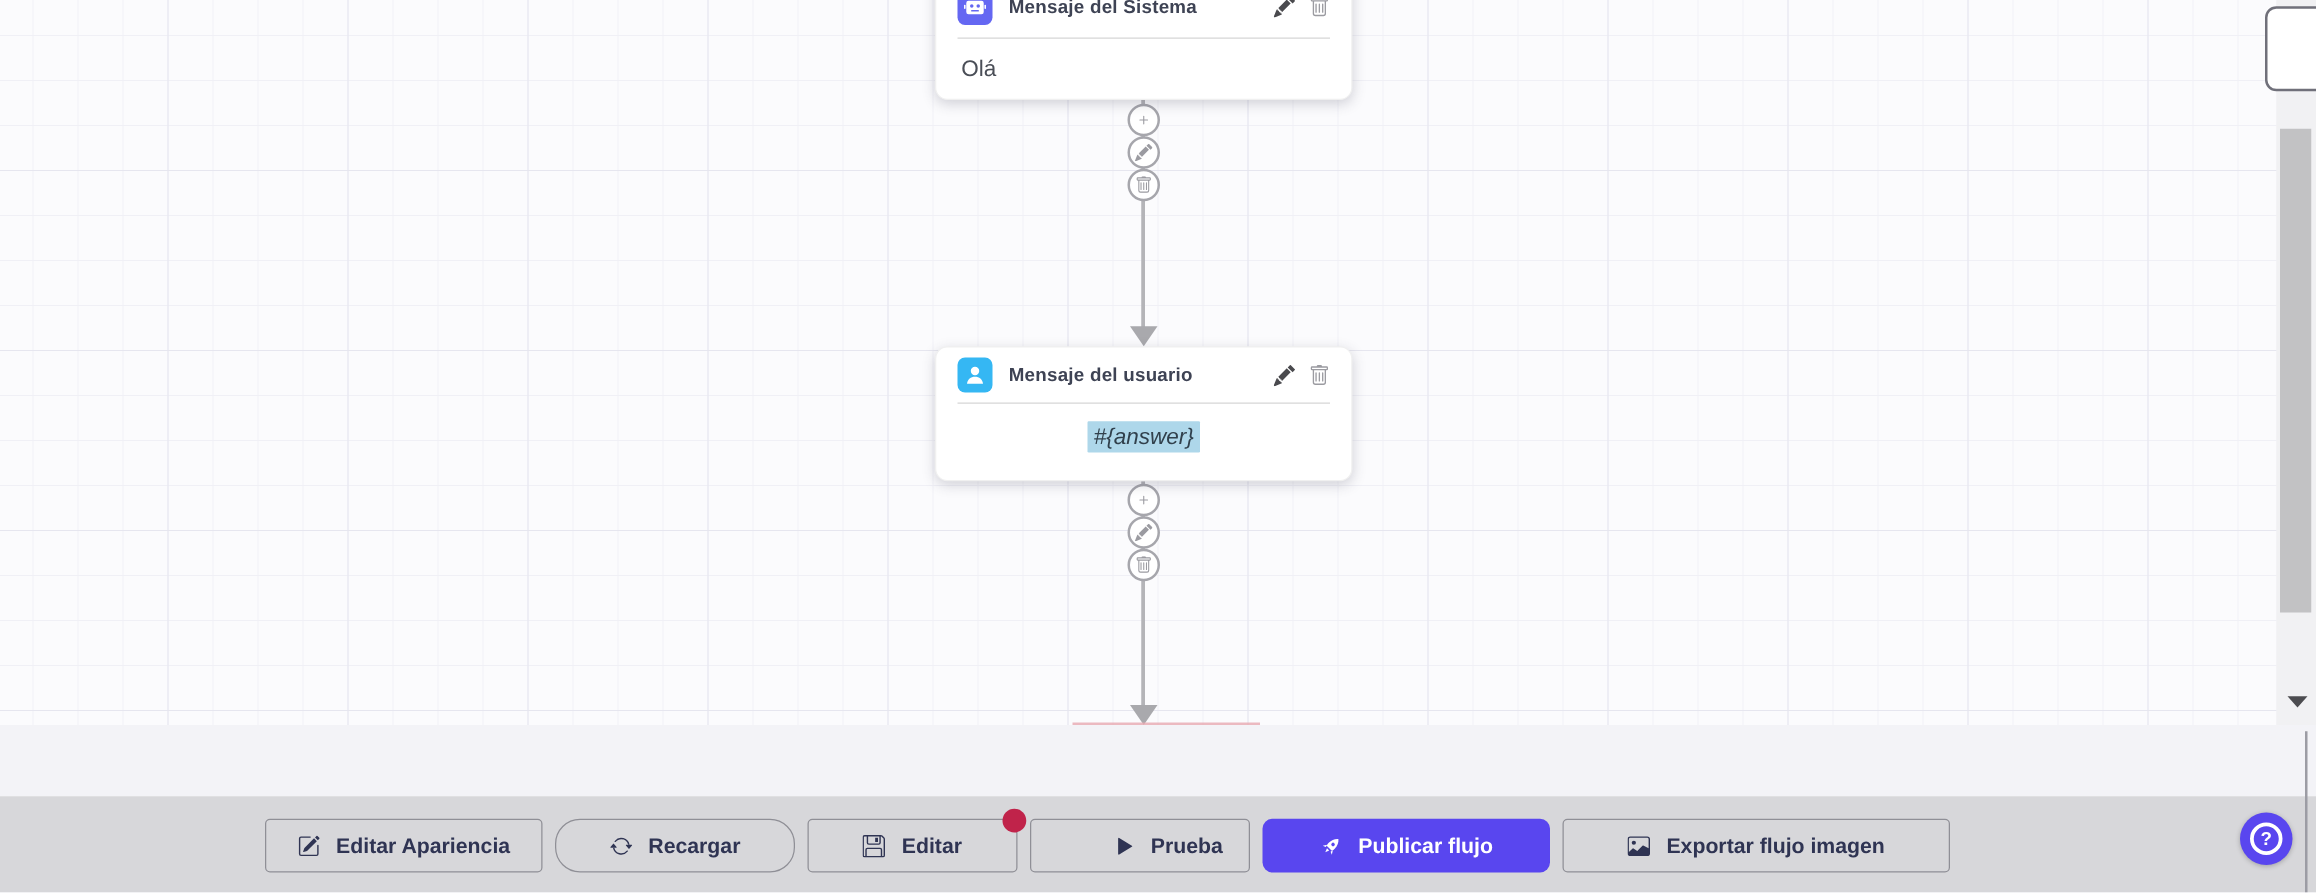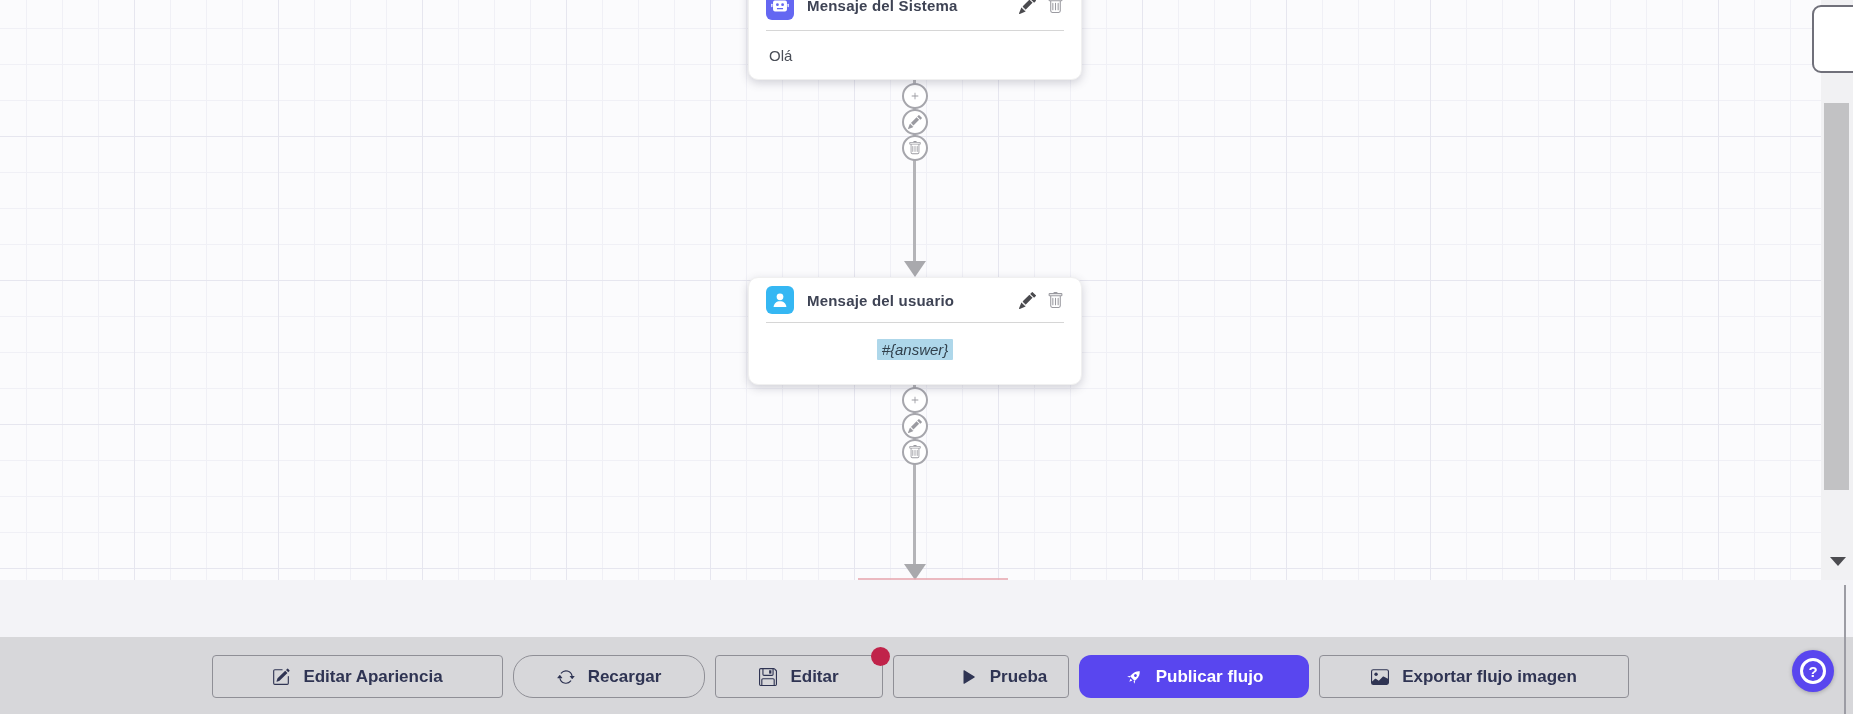--- a/index.html
+++ b/index.html
@@ -34,21 +34,21 @@
   .node-icon {
     width:28px; height:28px; border-radius:6px; flex:0 0 28px;
     display:flex; align-items:center; justify-content:center;
   }
   .node-icon svg { width:18px; height:18px; }
   .node-title { flex:1; font-size:15px; font-weight:bold; color:#3e4354; letter-spacing:.2px; }
   .node-actions { display:flex; align-items:center; gap:11px; }
   .node-actions .act { width:17px; height:17px; cursor:pointer; display:inline-flex; }
   .act-edit { color:#4a4a4e; }
   .act-del  { color:#9b9ba1; }
-  .node-content { display:flex; align-items:center; font-size:15px; color:#4a4e57; }
+  .node-content { display:flex; align-items:center; font-size:18px; color:#4a4e57; }
   .node-content.left   { justify-content:flex-start; padding-left:20px; }
   .node-content.center { justify-content:center; }
   .hl {
     font-style:italic; background:#aed7ea; color:#31404c;
     padding:2px 5px; border-radius:1px;
   }
 
   
   .conn-line { position:absolute; width:3px; background:#b4b4b8; z-index:1; }
   .conn-arrow {
@@ -220,21 +220,21 @@
   </div>
   <div id="minimap-box"></div>
 </div>
 
 <div id="strip"></div>
 <div id="edge-line"></div>
 
 <div id="toolbar">
   <div id="btn-row">
 
-    <button class="tb-btn" style="width:291px;">
+    <button class="tb-btn" style="width:222px;">
       <span style="display:inline-flex;">
         <svg viewBox="0 0 16 16" fill="currentColor">
             <path d="M15.502 1.94a.5.5 0 0 1 0 .706L14.459 3.69l-2-2L13.502.646a.5.5 0 0 1 .707 0l1.293 1.293zm-1.75 2.456-2-2L4.939 9.21a.5.5 0 0 0-.121.196l-.805 2.414a.25.25 0 0 0 .316.316l2.414-.805a.5.5 0 0 0 .196-.12l6.813-6.814z"></path>
             <path d="M1 13.5A1.5 1.5 0 0 0 2.5 15h11a1.5 1.5 0 0 0 1.5-1.5v-6a.5.5 0 0 0-1 0v6a.5.5 0 0 1-.5.5h-11a.5.5 0 0 1-.5-.5v-11a.5.5 0 0 1 .5-.5H9a.5.5 0 0 0 0-1H2.5A1.5 1.5 0 0 0 1 2.5v11z"></path>
           </svg>
       </span>
       <span>Editar Apariencia</span>
     </button>
 
     <button class="tb-btn" style="width:192px;border-radius:20px;">
@@ -260,21 +260,21 @@
 
     <button class="tb-btn" style="width:176px;padding-left:44px;">
       <span style="display:inline-flex;">
         <svg viewBox="0 0 16 16" fill="currentColor">
             <path d="M4 2.5v11a.5.5 0 0 0 .757.429l9-5.5a.5.5 0 0 0 0-.858l-9-5.5A.5.5 0 0 0 4 2.5z"></path>
           </svg>
       </span>
       <span>Prueba</span>
     </button>
 
-    <button class="tb-btn primary" style="width:230px;border-radius:12px;">
+    <button class="tb-btn primary" style="width:230px;">
       <span style="display:inline-flex;">
         <svg viewBox="0 0 16 16">
           <g transform="rotate(45 8 8)" fill="#ffffff">
             <path d="M8 .8c1.9 1.5 3 4 3 6.7 0 .9-.1 1.7-.4 2.5H5.4A8.8 8.8 0 0 1 5 7.5C5 4.8 6.1 2.3 8 .8z"></path>
             <circle cx="8" cy="6.2" r="1.25" fill="#5946ef"></circle>
             <path d="M5.2 9.2 3.4 12l2.2-.9zM10.8 9.2l1.8 2.8-2.2-.9z"></path>
             <path d="M6.9 11.2h2.2L8 14z"></path>
           </g>
         </svg>
       </span>

